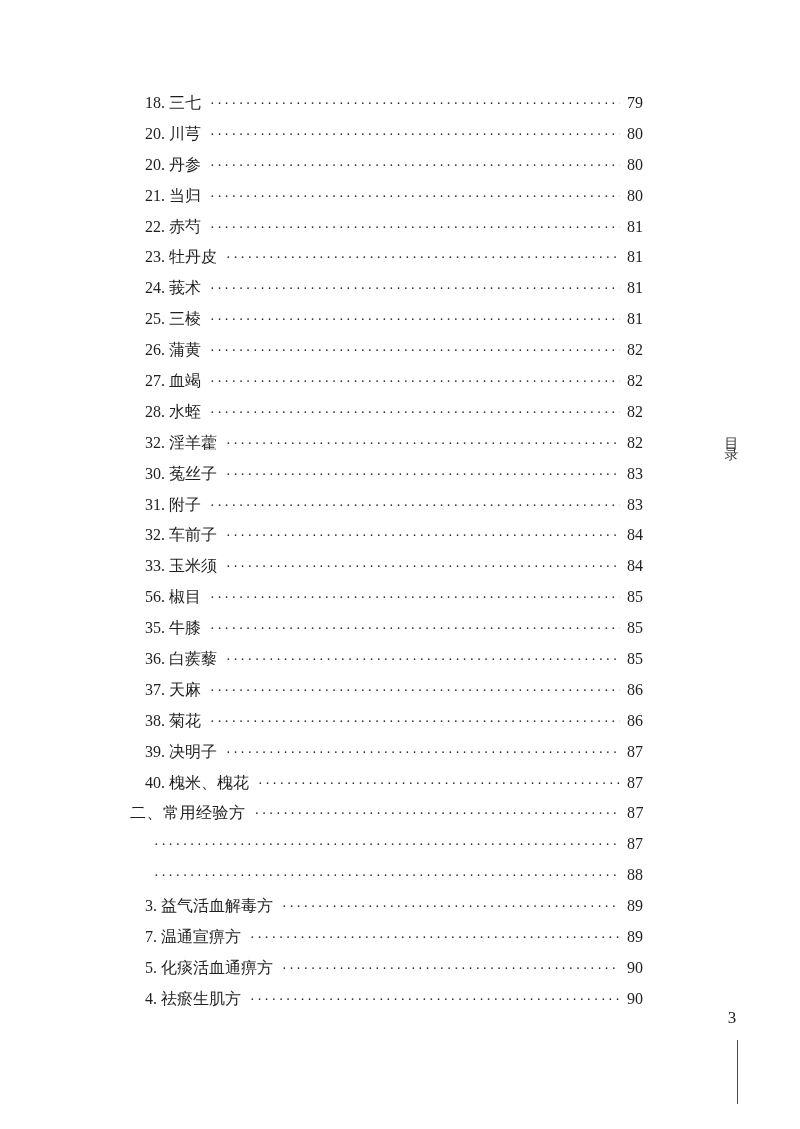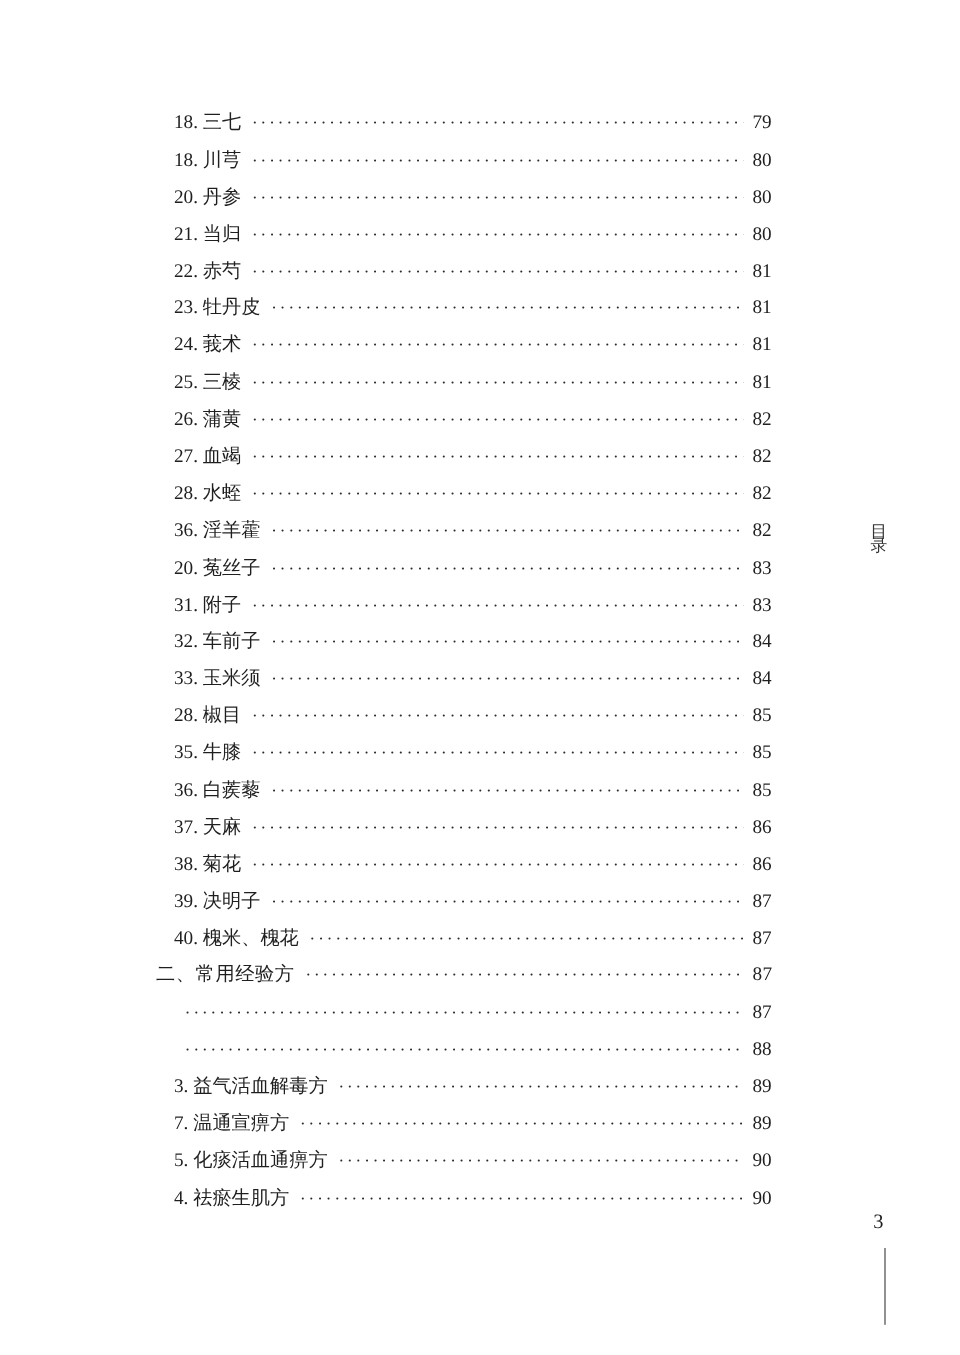--- a/index.html
+++ b/index.html
@@ -82,21 +82,21 @@
 <div class="page">
 
   <div class="toc-content" id="toc-list">
   <div class="toc-row">
     <span class="label">18. 三七</span>
     <span class="dots">························································································································</span>
     <span class="pagenum">79</span>
   </div>
 
   <div class="toc-row">
-    <span class="label">18. 川芎</span>
+    <span class="label">20. 川芎</span>
     <span class="dots">························································································································</span>
     <span class="pagenum">80</span>
   </div>
 
   <div class="toc-row">
     <span class="label">20. 丹参</span>
     <span class="dots">························································································································</span>
     <span class="pagenum">80</span>
   </div>
 
@@ -142,27 +142,27 @@
     <span class="pagenum">82</span>
   </div>
 
   <div class="toc-row">
     <span class="label">28. 水蛭</span>
     <span class="dots">························································································································</span>
     <span class="pagenum">82</span>
   </div>
 
   <div class="toc-row">
-    <span class="label">36. 淫羊藿</span>
-    <span class="dots">························································································································</span>
-    <span class="pagenum">82</span>
-  </div>
-
-  <div class="toc-row">
-    <span class="label">20. 菟丝子</span>
+    <span class="label">32. 淫羊藿</span>
+    <span class="dots">························································································································</span>
+    <span class="pagenum">82</span>
+  </div>
+
+  <div class="toc-row">
+    <span class="label">30. 菟丝子</span>
     <span class="dots">························································································································</span>
     <span class="pagenum">83</span>
   </div>
 
   <div class="toc-row">
     <span class="label">31. 附子</span>
     <span class="dots">························································································································</span>
     <span class="pagenum">83</span>
   </div>
 
@@ -172,21 +172,21 @@
     <span class="pagenum">84</span>
   </div>
 
   <div class="toc-row">
     <span class="label">33. 玉米须</span>
     <span class="dots">························································································································</span>
     <span class="pagenum">84</span>
   </div>
 
   <div class="toc-row">
-    <span class="label">28. 椒目</span>
+    <span class="label">56. 椒目</span>
     <span class="dots">························································································································</span>
     <span class="pagenum">85</span>
   </div>
 
   <div class="toc-row">
     <span class="label">35. 牛膝</span>
     <span class="dots">························································································································</span>
     <span class="pagenum">85</span>
   </div>
 

